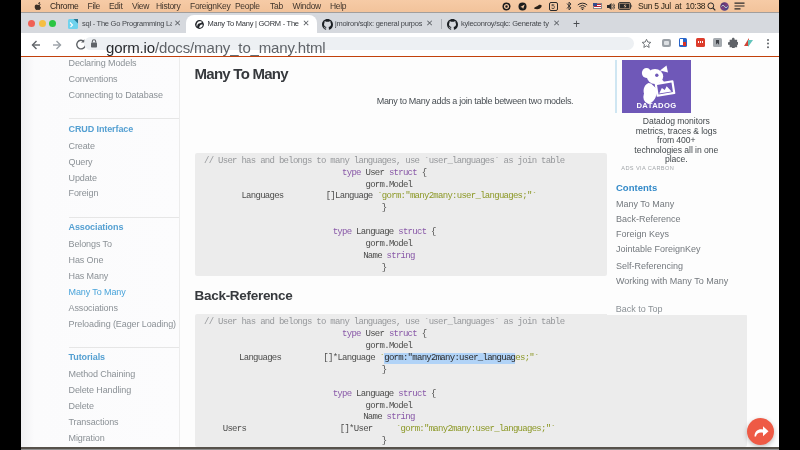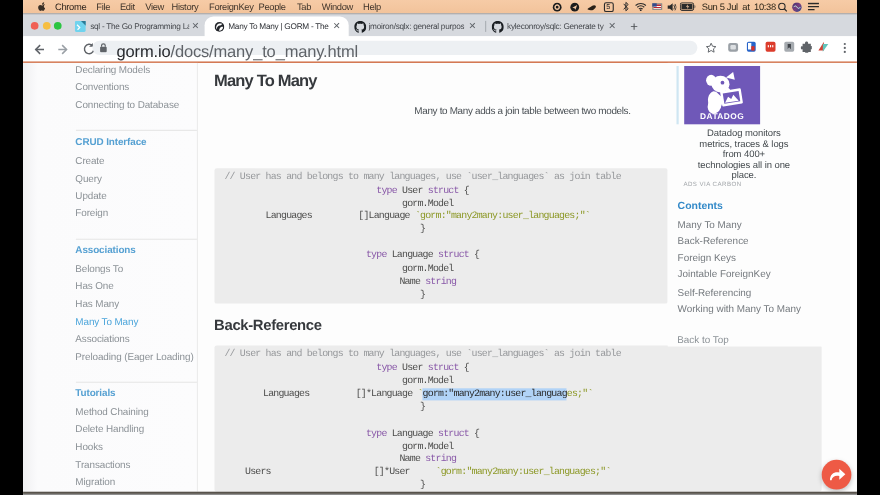--- a/index.html
+++ b/index.html
@@ -245,21 +245,21 @@
       <span class="item" style="top:182.7px">Belongs To</span>
       <span class="item" style="top:198.6px">Has One</span>
       <span class="item" style="top:214.4px">Has Many</span>
       <span class="item act" style="top:230.3px">Many To Many</span>
       <span class="item" style="top:246.1px">Associations</span>
       <span class="item" style="top:262.0px">Preloading (Eager Loading)</span>
       <div class="div" style="top:290.9px"></div>
       <span class="item hd" style="top:295.3px">Tutorials</span>
       <span class="item" style="top:312.8px">Method Chaining</span>
       <span class="item" style="top:328.9px">Delete Handling</span>
-      <span class="item" style="top:344.8px">Hooks</span>
+      <span class="item" style="top:344.8px">Delete</span>
       <span class="item" style="top:360.5px">Transactions</span>
       <span class="item" style="top:376.4px">Migration</span>
     </div>
 
     <div id="main">
       <h1 class="t" style="top:8.9px">Many To Many</h1>
       <div class="para" style="top:39px">Many to Many adds a join table between two models.</div>
 
       <div class="codeblock" style="top:96px;width:412.3px;height:123px;">
 <pre><span class="cm">// User has and belongs to many languages, use `user_languages` as join table</span>

